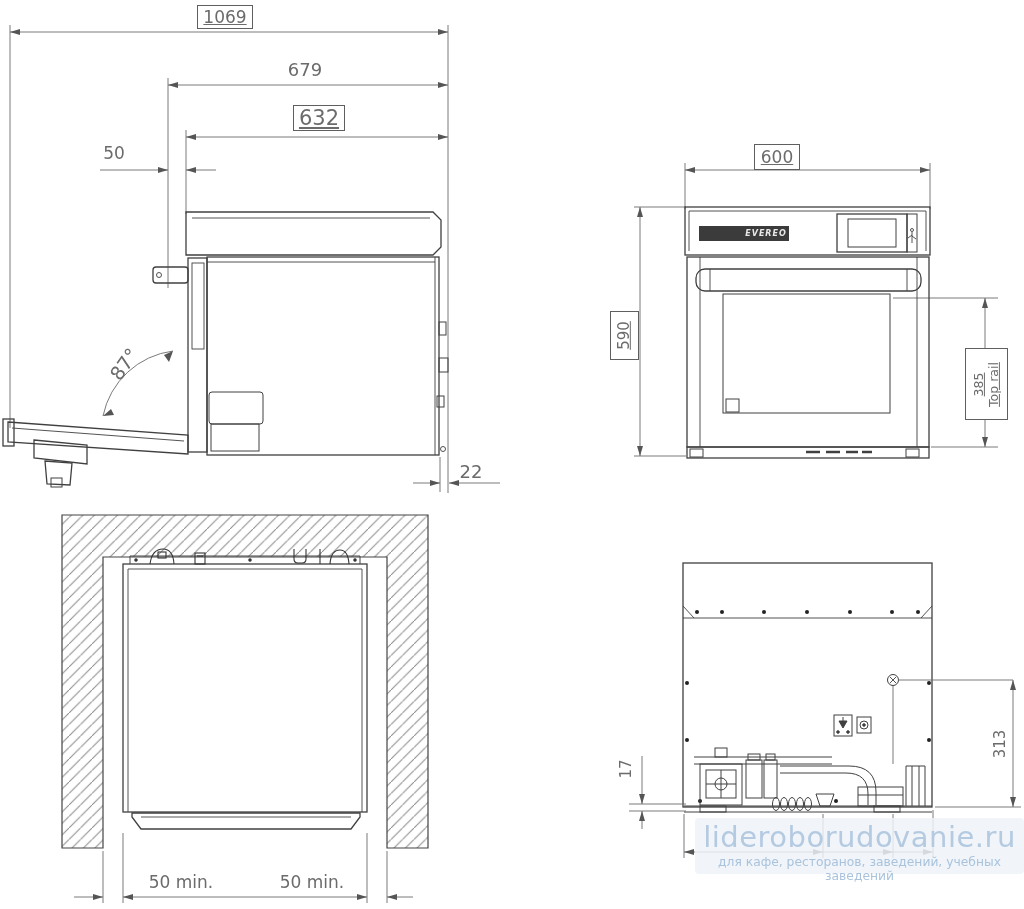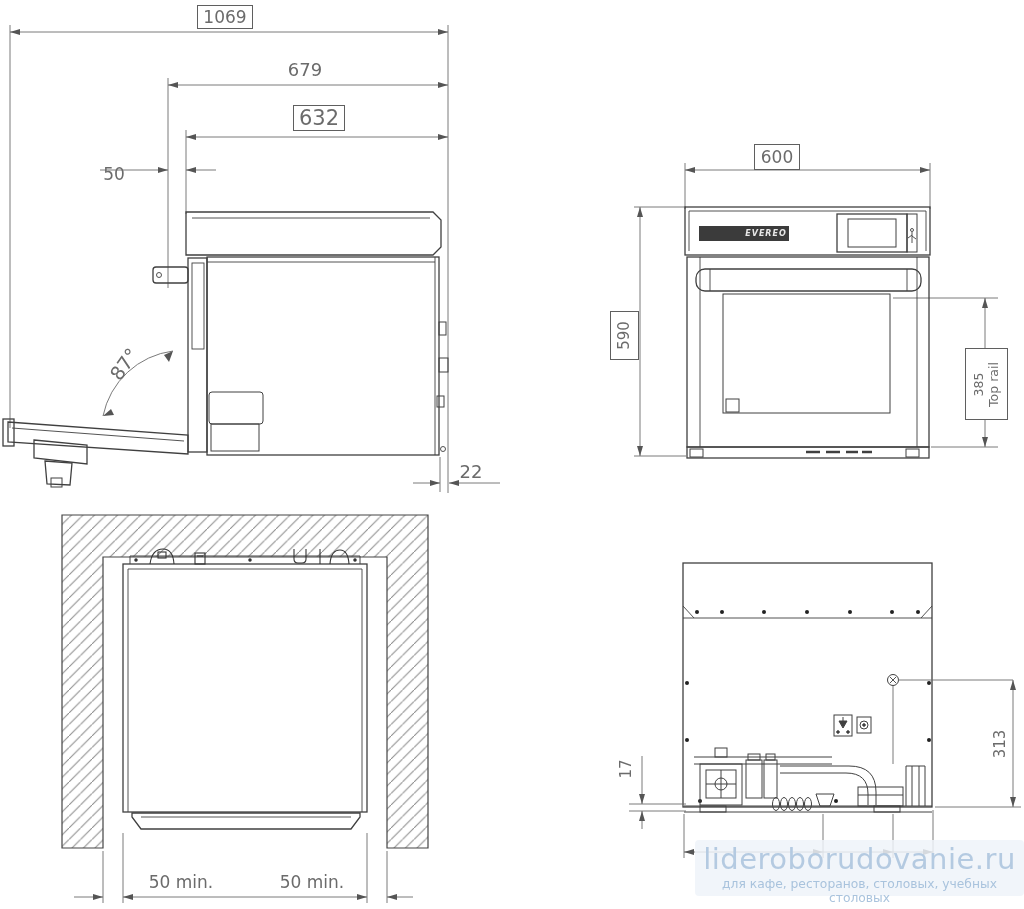--- a/index.html
+++ b/index.html
@@ -1,26 +1,26 @@
 <!DOCTYPE html>
 <html><head>
 <meta charset="utf-8">
 <style>
   html,body{margin:0;padding:0;background:#fff;}
   #canvas{position:relative;width:1024px;height:909px;background:#ffffff;overflow:hidden;
           font-family:"DejaVu Sans",sans-serif;}
   #linework{position:absolute;left:0;top:0;z-index:1;}
   .lbl{position:absolute;z-index:2;color:#6b6b6b;display:flex;align-items:center;justify-content:center;
        white-space:nowrap;line-height:1;}
-  .boxed{border:1.3px solid #5f5f5f;background:#fff;}
+  .boxed{border:1.3px solid #5f5f5f;background:#fff;text-decoration:underline;}
   .rot{transform:rotate(-90deg);}
   .dim17{font-size:15px;}
   .brand{background:#3b3b3b;color:#e8e8e8;font-size:8px;font-weight:bold;font-style:italic;
          letter-spacing:1px;z-index:2;}
-  #watermark{position:absolute;left:695px;top:840px;width:329px;height:56px;z-index:3;
+  #watermark{position:absolute;left:695px;top:818px;width:329px;height:56px;z-index:3;
              background:rgba(238,243,249,0.84);border-radius:4px;text-align:center;}
   #wm-title{display:block;margin-top:2px;font-size:29px;color:#b4cae1;letter-spacing:0.5px;}
   #wm-sub{display:block;margin-top:1px;font-size:12.3px;color:#a9c3dd;}
 </style>
 </head>
 <body>
 
 <div id="canvas">
 
 <svg id="linework" width="1024" height="909" viewBox="0 0 1024 909">
@@ -288,21 +288,21 @@
           <polygon points="823,852 813,849 813,855"></polygon>
       <polygon points="893,852 883,849 883,855"></polygon>
           <polygon points="933,852 923,849 923,855"></polygon>
     </g>
   </g>
 </svg>
 
   <span class="lbl boxed" style="left:197px;top:5px;width:54px;height:22px;font-size:17px;">1069</span>
   <span class="lbl" style="left:282px;top:60px;width:46px;height:20px;font-size:18px;">679</span>
   <span class="lbl boxed" style="left:293px;top:105px;width:50px;height:24px;font-size:21px;">632</span>
-  <span class="lbl" style="left:97px;top:164px;width:34px;height:20px;font-size:17px;">50</span>
+  <span class="lbl" style="left:97px;top:143px;width:34px;height:20px;font-size:17px;">50</span>
   <span class="lbl" style="left:96px;top:352px;width:56px;height:24px;font-size:19px;transform:rotate(-55deg);">87°</span>
   <span class="lbl" style="left:451px;top:461px;width:40px;height:22px;font-size:18px;">22</span>
 
   <span class="lbl boxed" style="left:754px;top:144px;width:44px;height:24px;font-size:17px;">600</span>
   <div class="lbl boxed" style="left:610px;top:311px;width:27px;height:47px;">
     <span class="rot" style="font-size:15px;">590</span>
   </div>
   <div class="lbl boxed" style="left:965px;top:348px;width:41px;height:70px;">
     <div class="rot" style="width:70px;text-align:center;">
       <span style="display:block;font-size:12.5px;">385</span>
@@ -312,16 +312,16 @@
   <span class="lbl brand" style="left:699px;top:226px;width:46px;height:15px;padding-left:44px;">EVEREO</span>
 
   <span class="lbl" style="left:141px;top:872px;width:80px;height:20px;font-size:17px;">50 min.</span>
   <span class="lbl" style="left:272px;top:872px;width:80px;height:20px;font-size:17px;">50 min.</span>
 
   <span class="lbl rot dim17" style="left:609px;top:760px;width:34px;height:18px;">17</span>
   <span class="lbl rot dim17" style="left:978px;top:735px;width:44px;height:18px;">313</span>
 
   <div id="watermark">
     <span id="wm-title">lideroborudovanie.ru</span>
-    <span id="wm-sub">для кафе, ресторанов, столовых, учебных столовых</span>
+    <span id="wm-sub">для кафе, ресторанов, заведений, учебных заведений</span>
   </div>
 
 </div>
 
 </body></html>

